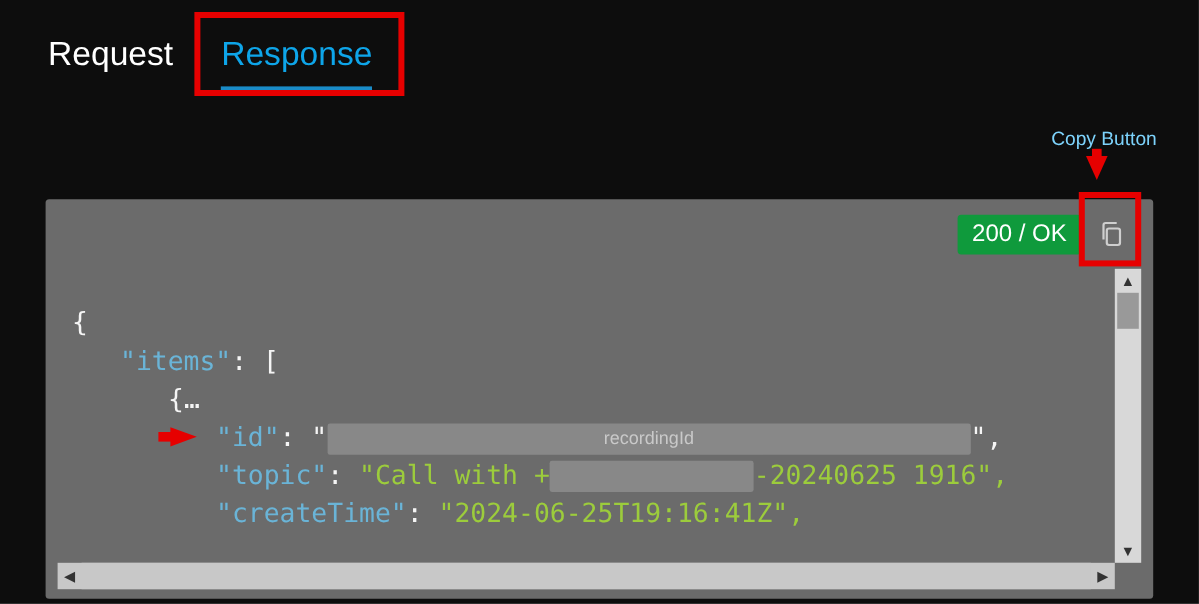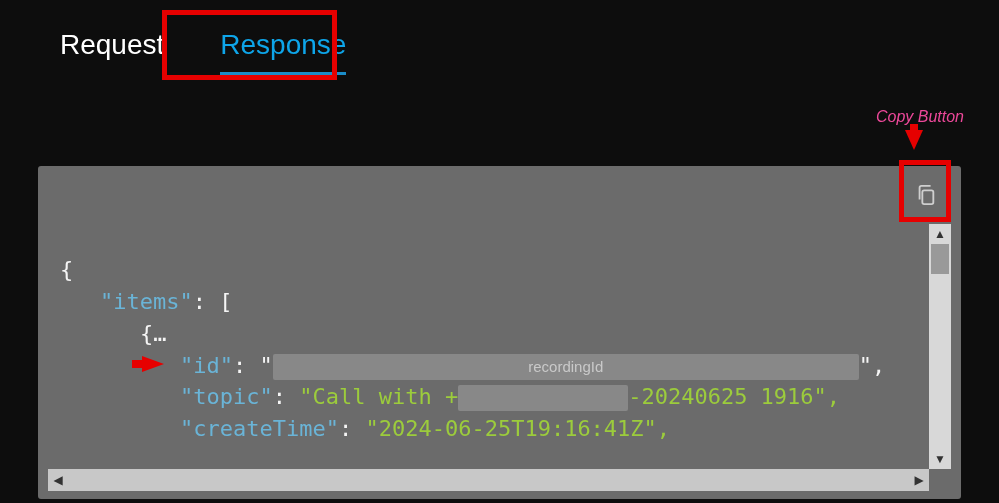--- a/index.html
+++ b/index.html
@@ -6,22 +6,22 @@
     body {
       width: 999px;
       height: 503px;
       background: #0d0d0d;
       font-family: -apple-system, BlinkMacSystemFont, "Segoe UI", Arial, sans-serif;
       overflow: hidden;
       position: relative;
     }
     .tabs {
       display: flex;
-      gap: 16px;
-      padding: 25px 0 0 60px;
+      gap: 0;
+      padding: 25px 0 0 40px;
       align-items: flex-end;
     }
     .tab {
       font-size: 28px;
       font-weight: 400;
       padding: 4px 20px 10px 20px;
       cursor: pointer;
       position: relative;
     }
     .tab-request {
@@ -46,24 +46,23 @@
       left: 162px;
       width: 175px;
       height: 70px;
       border: 5px solid #e60000;
       pointer-events: none;
     }
     .copy-label {
       position: absolute;
       top: 108px;
       right: 35px;
-      color: #ec4899;
+      color: #7dd3fc;
       font-size: 16px;
       font-weight: 500;
-      font-style: italic;
     }
     .arrow-copy {
       position: absolute;
       top: 130px;
       right: 76px;
       width: 0;
       height: 0;
       border-left: 9px solid transparent;
       border-right: 9px solid transparent;
       border-top: 20px solid #e60000;
@@ -148,21 +147,21 @@
     .redacted {
       display: inline-block;
       background: #888888;
       color: #c9c9c9;
       font-size: 15px;
       font-family: -apple-system, sans-serif;
       vertical-align: middle;
       text-align: center;
       line-height: 26px;
       height: 26px;
-      width: 586px;
+      width: 536px;
       border-radius: 2px;
     }
     .redacted-small {
       display: inline-block;
       background: #888888;
       vertical-align: middle;
       height: 26px;
       width: 170px;
       border-radius: 2px;
     }
@@ -248,20 +247,21 @@
   <div class="tab tab-response">Response</div>
 </div>
 
 <div class="highlight-box-response"></div>
 
 <div class="copy-label">Copy Button</div>
 <div class="arrow-copy"></div>
 
 <div class="response-panel">
   <div class="status-row">
+    <div class="status-badge">200 / OK</div>
     <div class="copy-button">
       <svg viewBox="0 0 24 24" fill="none" stroke="#cfcfcf" stroke-width="2">
         <rect x="8" y="7" width="12" height="15" rx="2"></rect>
         <path d="M5 17 V4 a2 2 0 0 1 2-2 h10"></path>
       </svg>
     </div>
   </div>
 
   <div class="code-area">
     <div class="code-content">

